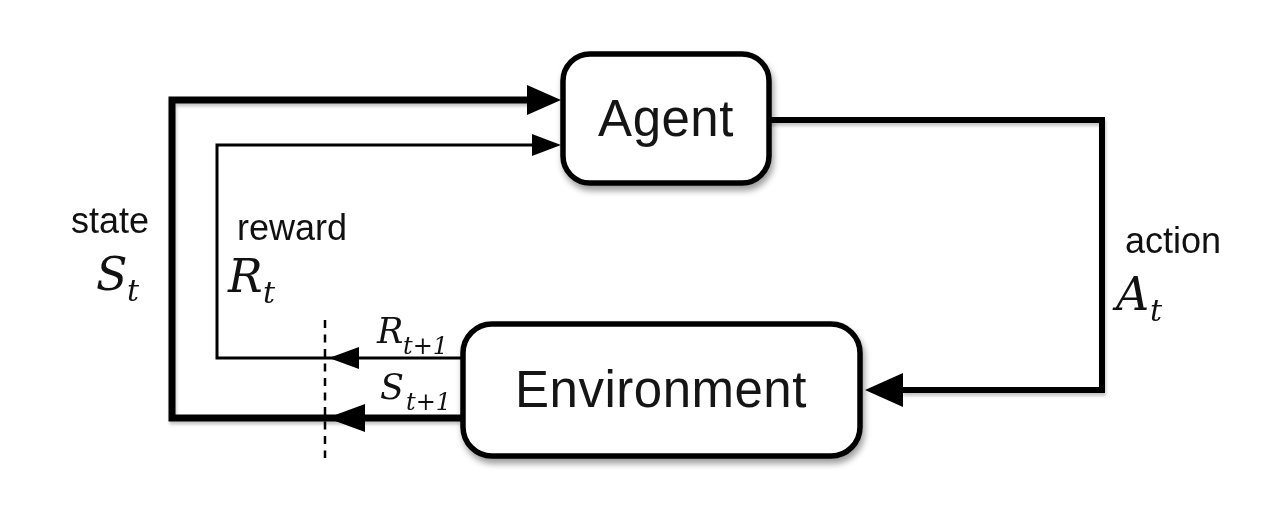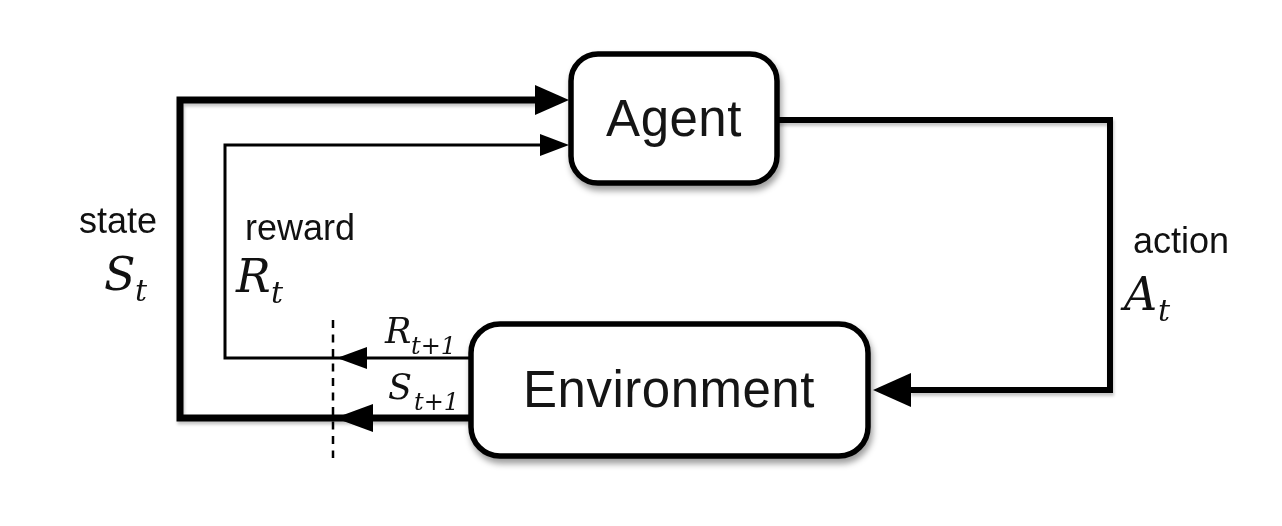--- a/index.html
+++ b/index.html
@@ -6,21 +6,20 @@
     margin: 0;
     padding: 0;
     background: #ffffff;
   }
   .stage {
     position: relative;
     width: 1252px;
     height: 526px;
     background: #ffffff;
     overflow: hidden;
-    padding-left: 8px;
   }
   svg.diagram {
     display: block;
     width: 1282px;
     height: 526px;
     filter: blur(0.3px);
   }
   .lbl {
     font-family: "Liberation Sans", sans-serif;
     fill: #111111;

